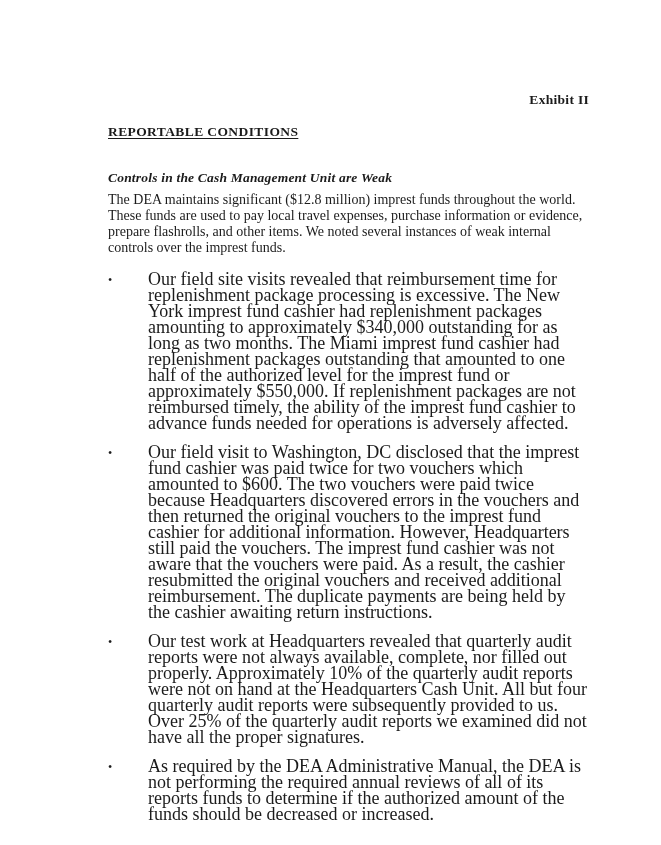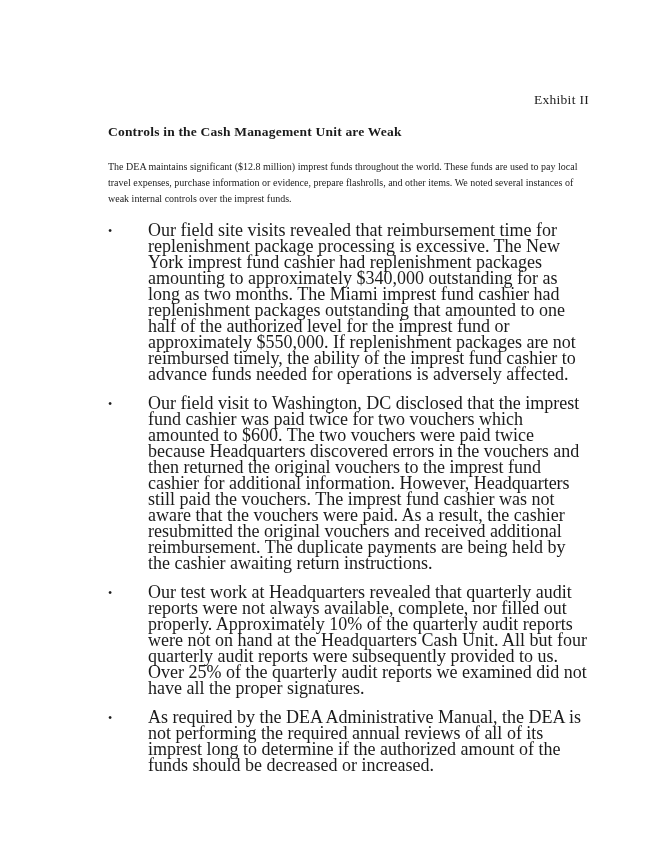--- a/index.html
+++ b/index.html
@@ -15,53 +15,54 @@
     font-family: "Liberation Serif", "DejaVu Serif", serif;
     color: #1b1b1b;
     overflow: hidden;
     -webkit-font-smoothing: antialiased;
   }
   .exhibit-line {
     position: absolute;
     top: 92px;
     right: 72px;
     font-size: 13.5px;
-    font-weight: normal;
+    font-weight: bold;
     letter-spacing: 0.3px;
   }
   .content {
     position: absolute;
     top: 124px;
     left: 108px;
     width: 482px;
   }
   .doc-title {
     margin: 0 0 30px 0;
     font-size: 13.5px;
     font-weight: bold;
     text-decoration: underline;
     text-underline-offset: 2px;
     letter-spacing: 0.4px;
   }
   .section-heading {
-    margin: 0 0 19px 0;
+    margin: 0 0 6px 0;
     font-size: 13.5px;
     font-weight: bold;
+    font-style: italic;
     letter-spacing: 0.2px;
   }
   .subsection-heading {
     margin: 0 0 14px 0;
     font-size: 13.5px;
     font-weight: bold;
     letter-spacing: 0.2px;
   }
   .intro-paragraph {
     margin: 0 0 15px 0;
     width: 482px;
-    font-size: 10px;
+    font-size: 14px;
     line-height: 16px;
     text-align: left;
   }
   .bullet-list {
     margin: 0;
     padding: 0;
     list-style: none;
   }
   .bullet-item {
     display: flex;
@@ -83,20 +84,21 @@
 </style>
 </head>
 <body>
 
 <div class="page">
 
   <div class="exhibit-line">Exhibit II</div>
 
   <div class="content">
 
+    <h1 class="doc-title">REPORTABLE CONDITIONS</h1>
 
     <h2 class="section-heading">Controls in the Cash Management Unit are Weak</h2>
 
 
     <p class="intro-paragraph">The DEA maintains significant ($12.8 million) imprest funds throughout the world. These funds are used to pay local travel expenses, purchase information or evidence, prepare flashrolls, and other items.  We noted several instances of weak internal controls over the imprest funds.</p>
 
     <ul class="bullet-list">
 
       <li class="bullet-item">
         <span class="bullet-marker">•</span>
@@ -108,18 +110,18 @@
         <span class="bullet-text">Our field visit to Washington, DC disclosed that the imprest fund cashier was paid twice for two vouchers which amounted to $600.  The two vouchers were paid twice because Headquarters discovered errors in the vouchers and then returned the original vouchers to the imprest fund cashier for additional information.  However, Headquarters still paid the vouchers.  The imprest fund cashier was not aware that the vouchers were paid.  As a result, the cashier resubmitted the original vouchers and received additional reimbursement.  The duplicate payments are being held by the cashier awaiting return instructions.</span>
       </li>
 
       <li class="bullet-item">
         <span class="bullet-marker">•</span>
         <span class="bullet-text">Our test work at Headquarters revealed that quarterly audit reports were not always available, complete, nor filled out properly.  Approximately 10% of the quarterly audit reports were not on hand at the Headquarters Cash Unit.  All but four quarterly audit reports were subsequently provided to us.  Over 25% of the quarterly audit reports we examined did not have all the proper signatures.</span>
       </li>
 
       <li class="bullet-item">
         <span class="bullet-marker">•</span>
-        <span class="bullet-text">As required by the DEA Administrative Manual, the DEA is not performing the required annual reviews of all of its imprest long to determine if the authorized amount of the funds should be decreased or increased.</span>
+        <span class="bullet-text">As required by the DEA Administrative Manual, the DEA is not performing the required annual reviews of all of its reports funds to determine if the authorized amount of the funds should be decreased or increased.</span>
       </li>
 
     </ul>
   </div>
 </div>
 
 </body></html>

